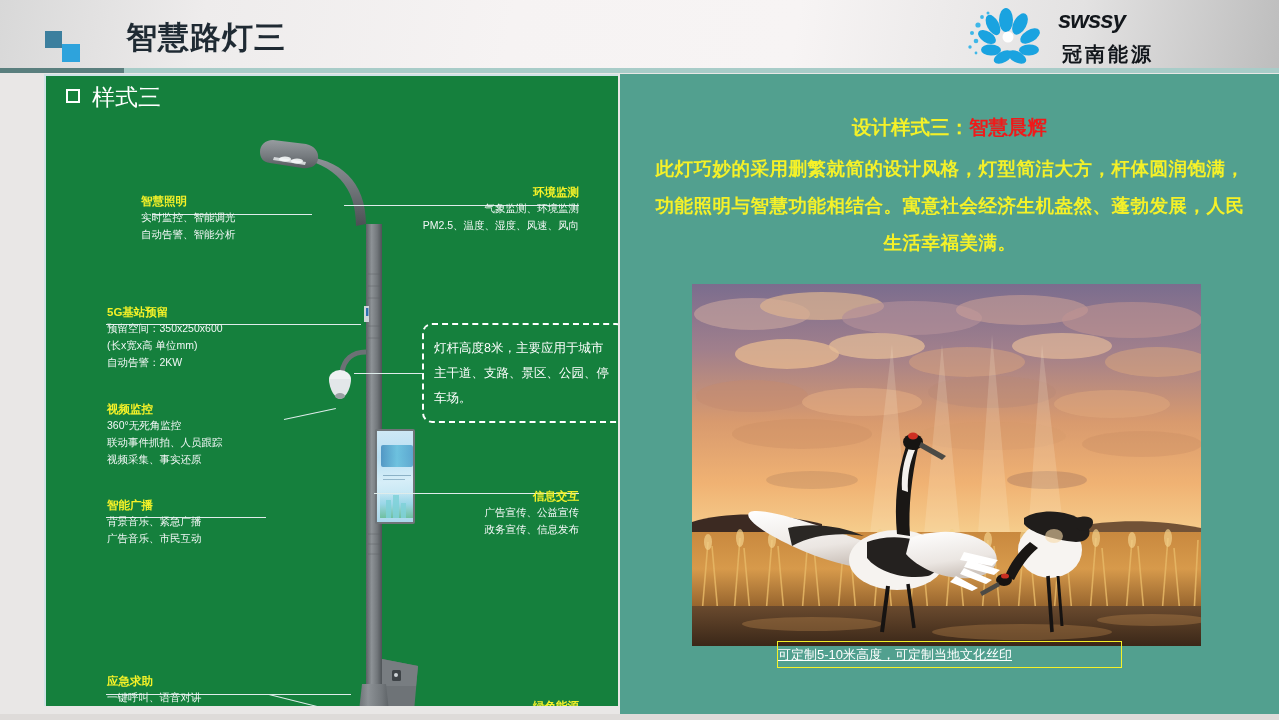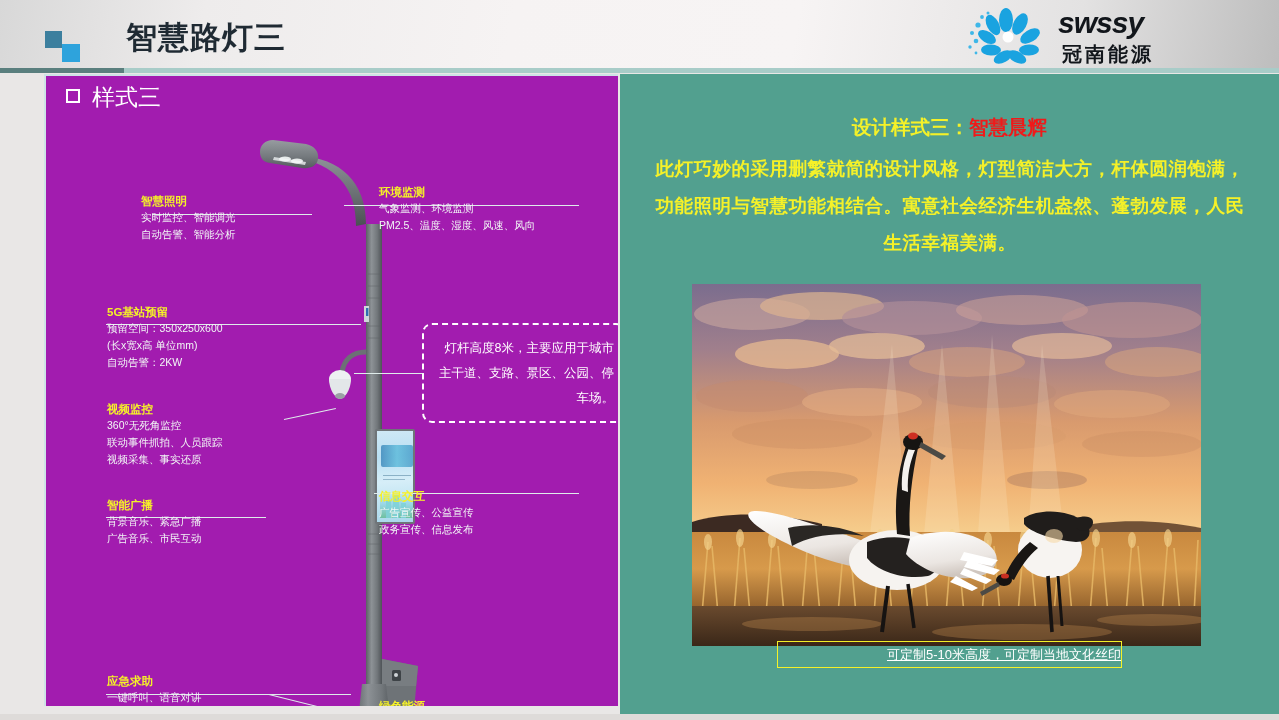--- a/index.html
+++ b/index.html
@@ -28,42 +28,42 @@
     position: absolute; left: 126px; top: 17px;
     font-size: 31px; font-weight: bold; color: #1f2a33;
     letter-spacing: 1px; white-space: nowrap;
   }
 
   
   .logo-wrap { position: absolute; left: 962px; top: 5px; width: 300px; height: 62px; }
   .logo-mark { position: absolute; left: 0; top: 2px; width: 88px; height: 58px; }
   .logo-name {
     position: absolute; left: 96px; top: 1px;
-    font-size: 30px; font-weight: bold; font-style: italic;
+    font-size: 24px; font-weight: bold; font-style: italic;
     color: #12161b; letter-spacing: -1px;
   }
   .logo-sub {
     position: absolute; left: 100px; top: 36px;
     font-size: 20px; font-weight: bold; color: #12161b; letter-spacing: 3px;
   }
 
   
   .strip-dark {
     position: absolute; left: 0; top: 68px; width: 124px; height: 5px;
     background: #5a7f7e;
   }
   .strip-light {
     position: absolute; left: 124px; top: 68px; width: 1155px; height: 5px;
     background: #a8ccc8;
   }
 
   
   .panel-left {
     position: absolute; left: 44px; top: 74px; width: 574px; height: 632px;
-    background: #a21caf;
+    background: #15803d;
     overflow: hidden;
   }
   .panel-left-edge {
     position: absolute; left: 44px; top: 74px; width: 574px; height: 632px;
     border-left: 2px solid #cfe3e6; border-top: 2px solid #cfe3e6;
     pointer-events: none;
   }
 
   .sec-title {
     position: absolute; left: 22px; top: 8px;
@@ -75,33 +75,33 @@
   }
 
   
   .lbl { position: absolute; white-space: nowrap; }
   .lbl .head {
     font-size: 11.5px; font-weight: bold; color: #f5f128; line-height: 15px;
   }
   .lbl .ln {
     font-size: 10.5px; color: #f2f7f6; line-height: 17px;
   }
-  .lbl.right { text-align: left; }
+  .lbl.right { text-align: right; }
 
   
   .conn { position: absolute; background: #dfeceb; height: 1px; transform-origin: left center; }
 
   
   .callout {
     position: absolute; left: 378px; top: 249px; width: 204px; height: 100px;
     border: 2px dashed #ffffff; border-radius: 10px;
     display: flex; align-items: center; justify-content: center;
   }
   .callout p {
-    font-size: 12.5px; color: #ffffff; line-height: 25px; text-align: right;
+    font-size: 12.5px; color: #ffffff; line-height: 25px; text-align: left;
     padding: 0 10px;
   }
 
   
   .lamp { position: absolute; left: 0; top: 0; width: 574px; height: 632px; }
 
   
   .screen {
     position: absolute; left: 331px; top: 355px; width: 40px; height: 95px;
     border: 2px solid #6f7478; border-radius: 2px;
@@ -149,21 +149,21 @@
   
   .photo {
     position: absolute; left: 692px; top: 284px; width: 509px; height: 362px;
     overflow: hidden; background: #2b1d18;
   }
   .photo svg { display: block; }
 
   .caption {
     position: absolute; left: 777px; top: 641px; width: 345px; height: 27px;
     border: 1.5px solid #f5f128;
-    display: flex; align-items: center; justify-content: flex-end;
+    display: flex; align-items: center; justify-content: flex-start;
   }
   .caption span {
     font-size: 13px; color: #ffffff; text-decoration: underline; white-space: nowrap;
   }
 
   
   .bottom-strip {
     position: absolute; left: 0; top: 714px; width: 1279px; height: 6px;
     background: #dedbd9;
   }

